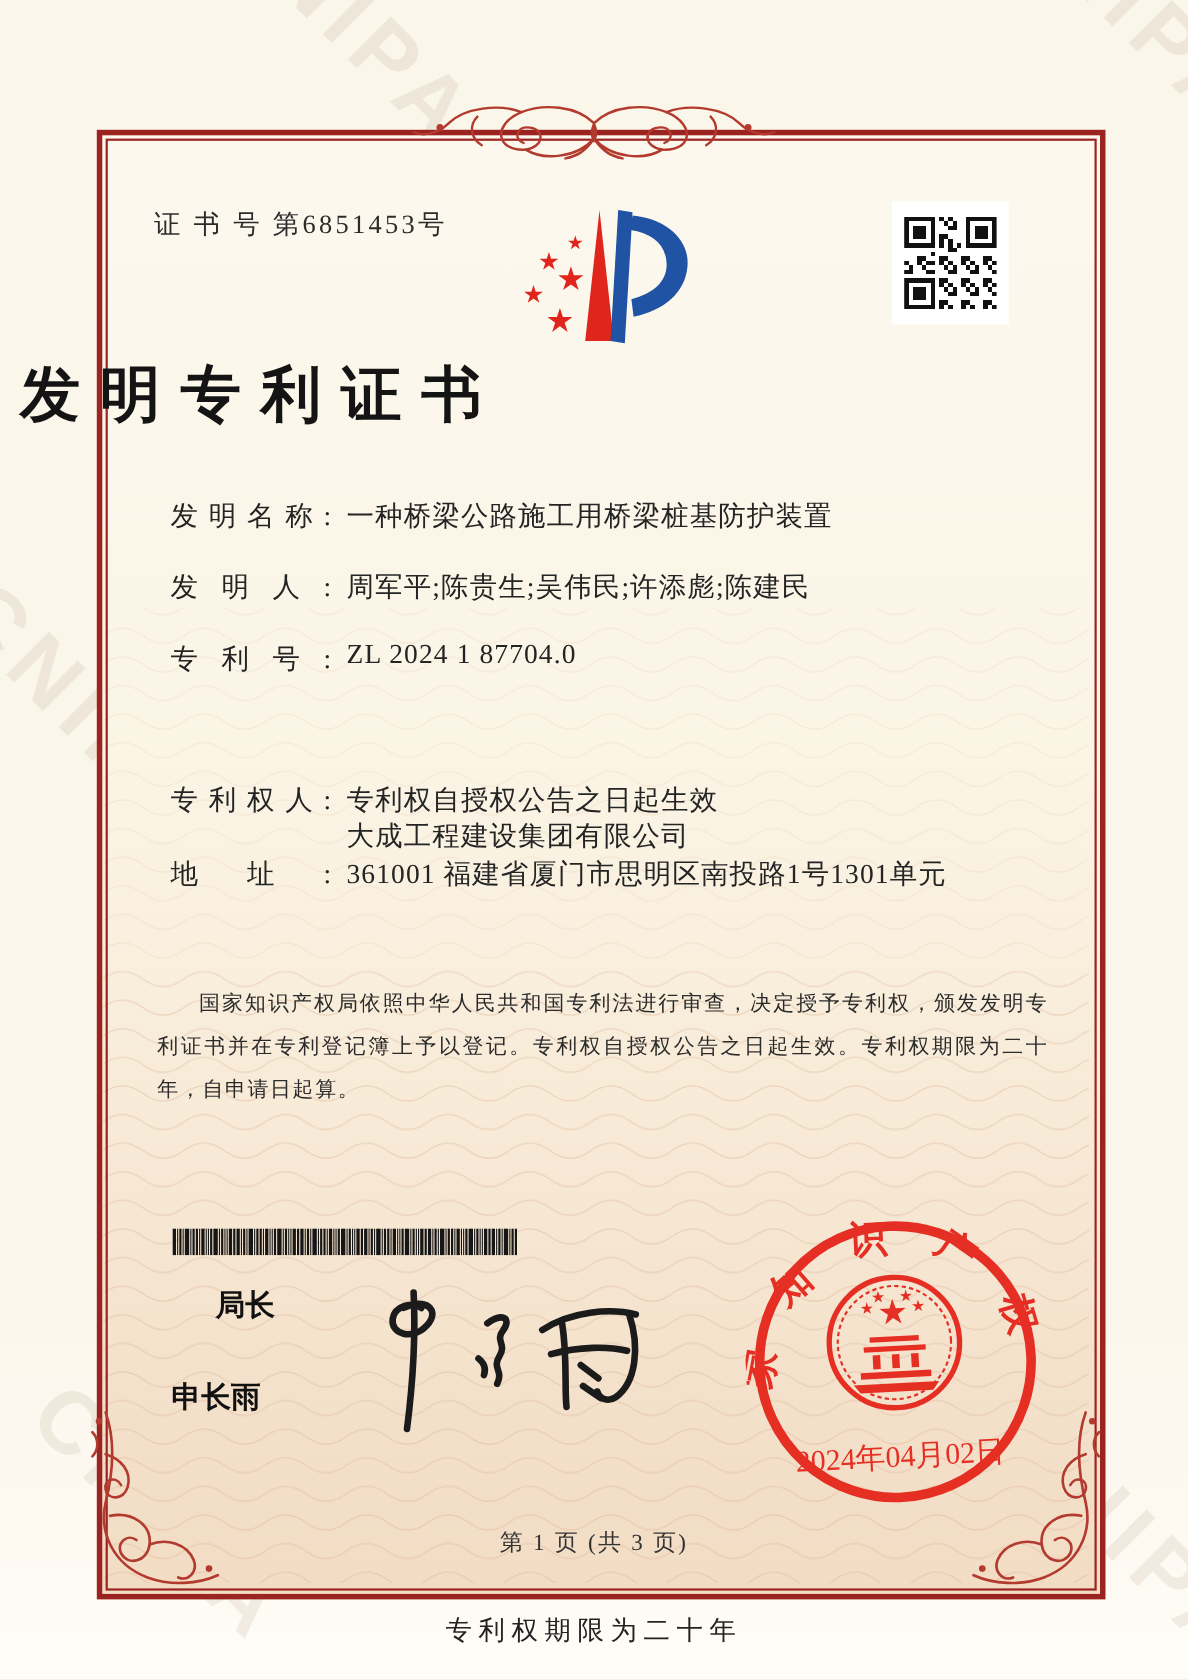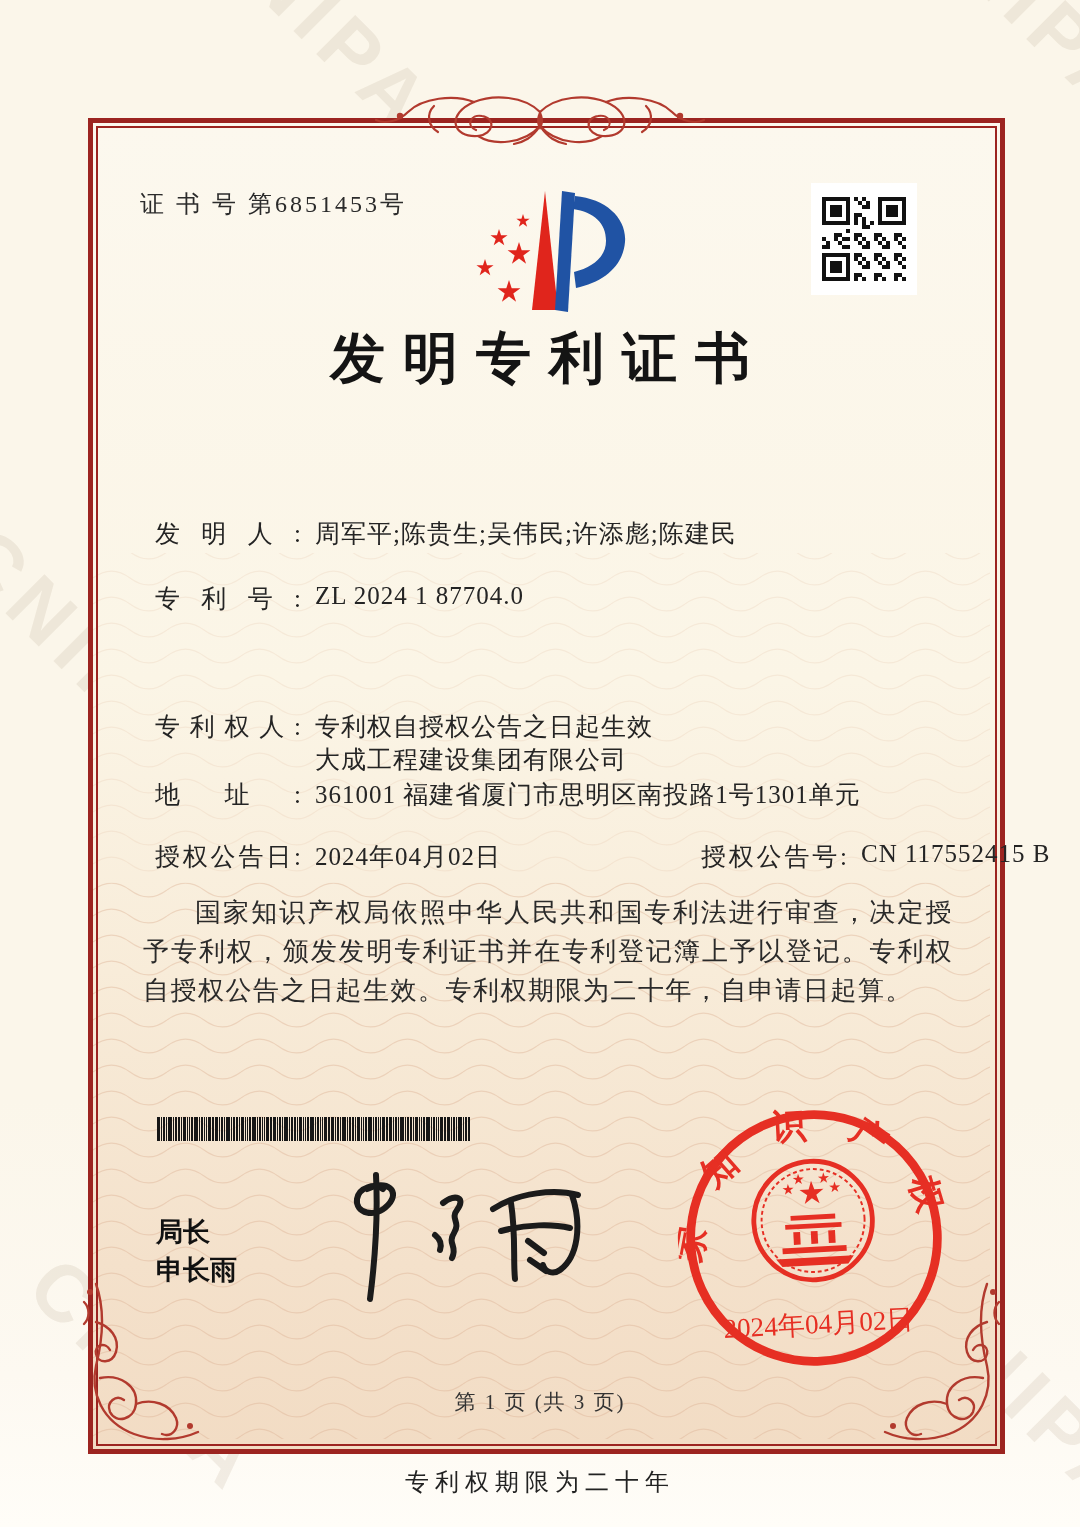--- a/index.html
+++ b/index.html
@@ -30,40 +30,40 @@
     position:absolute;left:3px;top:3px;right:3px;bottom:3px;
     border:2px solid #9c2420;
   }
   .waves{position:absolute;left:0;top:0;z-index:0;}
   .content{position:absolute;left:0;top:0;width:1080px;height:1527px;z-index:3;}
   .cert-no{
     position:absolute;left:140px;top:188px;
     font-size:24px;letter-spacing:3px;color:#2b2b2b;
   }
   .title{
-    position:absolute;left:0;top:322px;width:1080px;text-align:center;
+    position:absolute;left:0;top:322px;width:1080px;text-align:left;
     font-size:55px;font-weight:bold;letter-spacing:18px;color:#141414;
     text-indent:18px;
   }
   .qr-box{
     position:absolute;left:811px;top:183px;width:106px;height:112px;
     background:#fff;display:flex;align-items:center;justify-content:center;
   }
   .field-row{position:absolute;left:155px;font-size:25px;color:#242424;}
   .field-label{
     display:inline-block;width:146px;text-align:justify;text-align-last:justify;
     vertical-align:top;
   }
   .field-value{display:inline-block;margin-left:14px;letter-spacing:1px;vertical-align:top;}
   .field-value2{margin-left:160px;letter-spacing:1px;}
   .grant-group2{position:absolute;left:546px;top:0;white-space:nowrap;}
   .grant-group2 .field-label{width:146px;}
   .para{
     position:absolute;left:143px;width:810px;
-    font-size:26px;line-height:39px;letter-spacing:1.5px;
+    font-size:19px;line-height:39px;letter-spacing:1.5px;
     text-align:justify;text-indent:2em;color:#2a2a2a;
   }
   .barcode{position:absolute;left:157px;top:1117px;width:320px;height:24px;font-size:0;}
   .sig-label{
     position:absolute;left:156px;
     font-family:"Liberation Sans","DejaVu Sans",sans-serif;
     font-weight:bold;font-size:27px;color:#111;
   }
   .seal{position:absolute;left:678px;top:1102px;width:272px;height:272px;transform:rotate(-3deg);opacity:.95;}
   .page-info{
@@ -347,45 +347,42 @@
           <rect x="10" y="20" width="1" height="1" fill="#111"></rect>
           <rect x="13" y="20" width="1" height="1" fill="#111"></rect>
           <rect x="15" y="20" width="1" height="1" fill="#111"></rect>
           <rect x="18" y="20" width="1" height="1" fill="#111"></rect>
           <rect x="20" y="20" width="1" height="1" fill="#111"></rect>
         </svg>
     </div>
 
     <div class="title">发明专利证书</div>
 
+    <div class="field-row" style="top:452px;">
+      <span class="field-label">发明名称:</span><span class="field-value">一种桥梁公路施工用桥梁桩基防护装置</span>
+    </div>
     <div class="field-row" style="top:517px;">
       <span class="field-label">发明人:</span><span class="field-value">周军平;陈贵生;吴伟民;许添彪;陈建民</span>
     </div>
     <div class="field-row" style="top:582px;">
       <span class="field-label">专利号:</span><span class="field-value">ZL 2024 1 87704.0</span>
     </div>
     <div class="field-row" style="top:710px;">
       <span class="field-label">专利权人:</span><span class="field-value">专利权自授权公告之日起生效</span>
       <div class="field-value2">大成工程建设集团有限公司</div>
     </div>
     <div class="field-row" style="top:778px;">
       <span class="field-label">地址:</span><span class="field-value">361001 福建省厦门市思明区南投路1号1301单元</span>
     </div>
-    <div class="field-row" style="top:840px;width:810px;">
-      <span class="field-label">授权公告日:</span><span class="field-value">2024年04月02日</span>
-      <span class="grant-group2">
-        <span class="field-label">授权公告号:</span><span class="field-value">CN 117552415 B</span>
-      </span>
-    </div>
 
     <div class="para" style="top:893px;">国家知识产权局依照中华人民共和国专利法进行审查，决定授予专利权，颁发发明专利证书并在专利登记簿上予以登记。专利权自授权公告之日起生效。专利权期限为二十年，自申请日起算。</div>
 
     <div class="barcode" id="barcode"><span style="display:inline-block;width:3px;height:100%;background:#161616;margin-right:1px;"></span><span style="display:inline-block;width:1px;height:100%;background:#161616;margin-right:1px;"></span><span style="display:inline-block;width:2px;height:100%;background:#161616;margin-right:1px;"></span><span style="display:inline-block;width:1px;height:100%;background:#161616;margin-right:1px;"></span><span style="display:inline-block;width:4px;height:100%;background:#161616;margin-right:1px;"></span><span style="display:inline-block;width:1px;height:100%;background:#161616;margin-right:1px;"></span><span style="display:inline-block;width:2px;height:100%;background:#161616;margin-right:1px;"></span><span style="display:inline-block;width:2px;height:100%;background:#161616;margin-right:1px;"></span><span style="display:inline-block;width:1px;height:100%;background:#161616;margin-right:1px;"></span><span style="display:inline-block;width:3px;height:100%;background:#161616;margin-right:1px;"></span><span style="display:inline-block;width:1px;height:100%;background:#161616;margin-right:1px;"></span><span style="display:inline-block;width:1px;height:100%;background:#161616;margin-right:1px;"></span><span style="display:inline-block;width:2px;height:100%;background:#161616;margin-right:1px;"></span><span style="display:inline-block;width:4px;height:100%;background:#161616;margin-right:1px;"></span><span style="display:inline-block;width:1px;height:100%;background:#161616;margin-right:1px;"></span><span style="display:inline-block;width:2px;height:100%;background:#161616;margin-right:1px;"></span><span style="display:inline-block;width:1px;height:100%;background:#161616;margin-right:1px;"></span><span style="display:inline-block;width:1px;height:100%;background:#161616;margin-right:1px;"></span><span style="display:inline-block;width:3px;height:100%;background:#161616;margin-right:1px;"></span><span style="display:inline-block;width:2px;height:100%;background:#161616;margin-right:1px;"></span><span style="display:inline-block;width:3px;height:100%;background:#161616;margin-right:1px;"></span><span style="display:inline-block;width:1px;height:100%;background:#161616;margin-right:1px;"></span><span style="display:inline-block;width:2px;height:100%;background:#161616;margin-right:1px;"></span><span style="display:inline-block;width:1px;height:100%;background:#161616;margin-right:1px;"></span><span style="display:inline-block;width:4px;height:100%;background:#161616;margin-right:1px;"></span><span style="display:inline-block;width:1px;height:100%;background:#161616;margin-right:1px;"></span><span style="display:inline-block;width:2px;height:100%;background:#161616;margin-right:1px;"></span><span style="display:inline-block;width:2px;height:100%;background:#161616;margin-right:1px;"></span><span style="display:inline-block;width:1px;height:100%;background:#161616;margin-right:1px;"></span><span style="display:inline-block;width:3px;height:100%;background:#161616;margin-right:1px;"></span><span style="display:inline-block;width:1px;height:100%;background:#161616;margin-right:1px;"></span><span style="display:inline-block;width:1px;height:100%;background:#161616;margin-right:1px;"></span><span style="display:inline-block;width:2px;height:100%;background:#161616;margin-right:1px;"></span><span style="display:inline-block;width:4px;height:100%;background:#161616;margin-right:1px;"></span><span style="display:inline-block;width:1px;height:100%;background:#161616;margin-right:1px;"></span><span style="display:inline-block;width:2px;height:100%;background:#161616;margin-right:1px;"></span><span style="display:inline-block;width:1px;height:100%;background:#161616;margin-right:1px;"></span><span style="display:inline-block;width:1px;height:100%;background:#161616;margin-right:1px;"></span><span style="display:inline-block;width:3px;height:100%;background:#161616;margin-right:1px;"></span><span style="display:inline-block;width:2px;height:100%;background:#161616;margin-right:1px;"></span><span style="display:inline-block;width:3px;height:100%;background:#161616;margin-right:1px;"></span><span style="display:inline-block;width:1px;height:100%;background:#161616;margin-right:1px;"></span><span style="display:inline-block;width:2px;height:100%;background:#161616;margin-right:1px;"></span><span style="display:inline-block;width:1px;height:100%;background:#161616;margin-right:1px;"></span><span style="display:inline-block;width:4px;height:100%;background:#161616;margin-right:1px;"></span><span style="display:inline-block;width:1px;height:100%;background:#161616;margin-right:1px;"></span><span style="display:inline-block;width:2px;height:100%;background:#161616;margin-right:1px;"></span><span style="display:inline-block;width:2px;height:100%;background:#161616;margin-right:1px;"></span><span style="display:inline-block;width:1px;height:100%;background:#161616;margin-right:1px;"></span><span style="display:inline-block;width:3px;height:100%;background:#161616;margin-right:1px;"></span><span style="display:inline-block;width:1px;height:100%;background:#161616;margin-right:1px;"></span><span style="display:inline-block;width:1px;height:100%;background:#161616;margin-right:1px;"></span><span style="display:inline-block;width:2px;height:100%;background:#161616;margin-right:1px;"></span><span style="display:inline-block;width:4px;height:100%;background:#161616;margin-right:1px;"></span><span style="display:inline-block;width:1px;height:100%;background:#161616;margin-right:1px;"></span><span style="display:inline-block;width:2px;height:100%;background:#161616;margin-right:1px;"></span><span style="display:inline-block;width:1px;height:100%;background:#161616;margin-right:1px;"></span><span style="display:inline-block;width:1px;height:100%;background:#161616;margin-right:1px;"></span><span style="display:inline-block;width:3px;height:100%;background:#161616;margin-right:1px;"></span><span style="display:inline-block;width:2px;height:100%;background:#161616;margin-right:1px;"></span><span style="display:inline-block;width:3px;height:100%;background:#161616;margin-right:1px;"></span><span style="display:inline-block;width:1px;height:100%;background:#161616;margin-right:1px;"></span><span style="display:inline-block;width:2px;height:100%;background:#161616;margin-right:1px;"></span><span style="display:inline-block;width:1px;height:100%;background:#161616;margin-right:1px;"></span><span style="display:inline-block;width:4px;height:100%;background:#161616;margin-right:1px;"></span><span style="display:inline-block;width:1px;height:100%;background:#161616;margin-right:1px;"></span><span style="display:inline-block;width:2px;height:100%;background:#161616;margin-right:1px;"></span><span style="display:inline-block;width:2px;height:100%;background:#161616;margin-right:1px;"></span><span style="display:inline-block;width:1px;height:100%;background:#161616;margin-right:1px;"></span><span style="display:inline-block;width:3px;height:100%;background:#161616;margin-right:1px;"></span><span style="display:inline-block;width:1px;height:100%;background:#161616;margin-right:1px;"></span><span style="display:inline-block;width:1px;height:100%;background:#161616;margin-right:1px;"></span><span style="display:inline-block;width:2px;height:100%;background:#161616;margin-right:1px;"></span><span style="display:inline-block;width:4px;height:100%;background:#161616;margin-right:1px;"></span><span style="display:inline-block;width:1px;height:100%;background:#161616;margin-right:1px;"></span><span style="display:inline-block;width:2px;height:100%;background:#161616;margin-right:1px;"></span><span style="display:inline-block;width:1px;height:100%;background:#161616;margin-right:1px;"></span><span style="display:inline-block;width:1px;height:100%;background:#161616;margin-right:1px;"></span><span style="display:inline-block;width:3px;height:100%;background:#161616;margin-right:1px;"></span><span style="display:inline-block;width:2px;height:100%;background:#161616;margin-right:1px;"></span><span style="display:inline-block;width:3px;height:100%;background:#161616;margin-right:1px;"></span><span style="display:inline-block;width:1px;height:100%;background:#161616;margin-right:1px;"></span><span style="display:inline-block;width:2px;height:100%;background:#161616;margin-right:1px;"></span><span style="display:inline-block;width:1px;height:100%;background:#161616;margin-right:1px;"></span><span style="display:inline-block;width:4px;height:100%;background:#161616;margin-right:1px;"></span><span style="display:inline-block;width:1px;height:100%;background:#161616;margin-right:1px;"></span><span style="display:inline-block;width:2px;height:100%;background:#161616;margin-right:1px;"></span><span style="display:inline-block;width:2px;height:100%;background:#161616;margin-right:1px;"></span><span style="display:inline-block;width:1px;height:100%;background:#161616;margin-right:1px;"></span><span style="display:inline-block;width:3px;height:100%;background:#161616;margin-right:1px;"></span><span style="display:inline-block;width:1px;height:100%;background:#161616;margin-right:1px;"></span><span style="display:inline-block;width:1px;height:100%;background:#161616;margin-right:1px;"></span><span style="display:inline-block;width:2px;height:100%;background:#161616;margin-right:1px;"></span><span style="display:inline-block;width:4px;height:100%;background:#161616;margin-right:1px;"></span><span style="display:inline-block;width:1px;height:100%;background:#161616;margin-right:1px;"></span><span style="display:inline-block;width:2px;height:100%;background:#161616;margin-right:1px;"></span><span style="display:inline-block;width:1px;height:100%;background:#161616;margin-right:1px;"></span><span style="display:inline-block;width:1px;height:100%;background:#161616;margin-right:1px;"></span><span style="display:inline-block;width:3px;height:100%;background:#161616;margin-right:1px;"></span><span style="display:inline-block;width:2px;height:100%;background:#161616;margin-right:1px;"></span><span style="display:inline-block;width:3px;height:100%;background:#161616;margin-right:1px;"></span><span style="display:inline-block;width:1px;height:100%;background:#161616;margin-right:1px;"></span><span style="display:inline-block;width:2px;height:100%;background:#161616;margin-right:1px;"></span><span style="display:inline-block;width:1px;height:100%;background:#161616;margin-right:1px;"></span><span style="display:inline-block;width:4px;height:100%;background:#161616;margin-right:1px;"></span><span style="display:inline-block;width:1px;height:100%;background:#161616;margin-right:1px;"></span><span style="display:inline-block;width:2px;height:100%;background:#161616;margin-right:1px;"></span><span style="display:inline-block;width:2px;height:100%;background:#161616;margin-right:1px;"></span></div>
 
-    <div class="sig-label" style="top:1214px;">局长</div>
+    <div class="sig-label" style="top:1168px;margin-left:40px;">局长</div>
     <div class="sig-label" style="top:1252px;">申长雨</div>
 
     <svg class="abs" style="left:315px;top:1165px;" width="300" height="140" viewBox="0 0 300 140">
       <g stroke="#1b1b1b" stroke-width="6" fill="none" stroke-linecap="round" stroke-linejoin="round">
         <path d="M52,24 C72,14 86,26 73,40 C60,54 40,48 42,34 C44,22 60,18 68,24"></path>
         <path d="M61,10 C63,50 60,95 55,134"></path>
         <path d="M128,38 C141,28 151,33 142,45 C135,54 146,57 139,68 C132,79 143,81 137,93"></path>
         <path d="M120,70 C125,74 127,79 125,85"></path>
         <path d="M178,44 C204,27 240,24 263,30"></path>
         <path d="M196,38 C201,70 198,96 200,114"></path>

